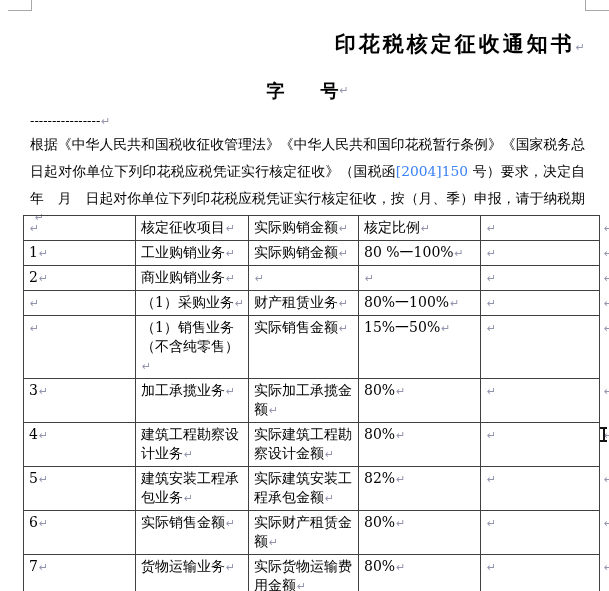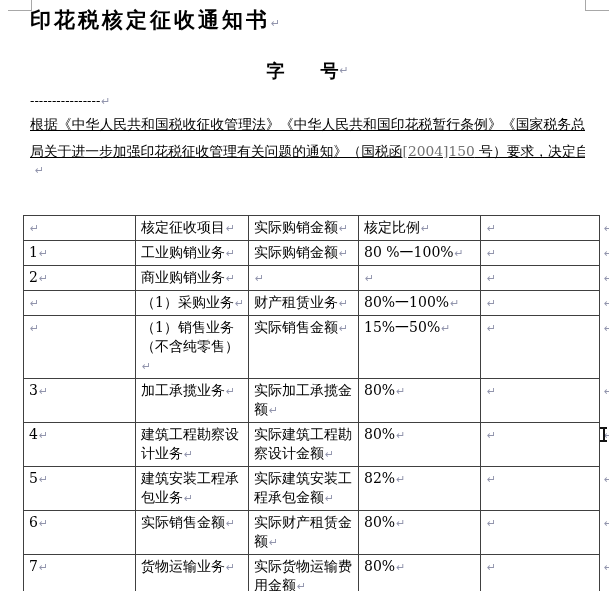--- a/index.html
+++ b/index.html
@@ -9,32 +9,32 @@
   }
   .page{position:absolute;inset:0;overflow:hidden;}
 
   
   .crop{position:absolute;top:0;width:23px;height:10px;}
   .crop.tl{left:8px;border-right:1px solid #a8a8a8;border-bottom:1px solid #a8a8a8;}
   .crop.tr{left:585px;border-left:1px solid #a8a8a8;border-bottom:1px solid #a8a8a8;}
 
   .content{position:absolute;left:30px;top:0;width:555px;}
 
-  .title-row{margin-top:2px;text-align:left;font-size:21px;font-weight:bold;
-             letter-spacing:3px;line-height:36px;white-space:nowrap;}
+  .title-row{margin-top:30px;text-align:right;font-size:21px;font-weight:bold;
+             letter-spacing:3px;line-height:28px;white-space:nowrap;}
   .subtitle-row{margin-top:17px;display:flex;justify-content:center;align-items:center;
                 font-size:18px;font-weight:bold;line-height:24px;}
   .subtitle-gap{display:inline-block;width:36px;}
 
   .dashline{margin-top:11px;font-size:13px;line-height:13px;letter-spacing:0;}
 
   .para{margin-top:3px;}
-  .pline{font-size:13.8px;line-height:27px;white-space:nowrap;overflow:hidden;width:555px;text-decoration:underline;}
+  .pline{font-size:13.8px;line-height:27px;white-space:nowrap;overflow:hidden;width:555px;}
   .pline.just{text-align:justify;text-align-last:justify;}
-  .blue{color:#737373;}
+  .blue{color:#3b82f6;}
 
   .emptyline{height:8px;line-height:8px;margin-left:4px;}
 
   
   .mark{color:#9295ad;font-size:11px;font-family:"DejaVu Sans","Liberation Sans",sans-serif;
         font-weight:normal;letter-spacing:0;margin-left:1px;vertical-align:baseline;}
 
   table{position:absolute;left:23px;top:215px;border-collapse:collapse;table-layout:fixed;
         width:590px;font-size:14px;}
   td{border:1px solid #404040;vertical-align:top;padding:2px 3px 2px 5px;line-height:19px;
@@ -63,21 +63,22 @@
       <span>字</span>
       <span class="subtitle-gap"></span>
       <span>号</span>
       <span class="mark">↵</span>
     </div>
 
     <div class="dashline"><span>----------------</span><span class="mark">↵</span></div>
 
     <div class="para">
       <div class="pline just">根据《中华人民共和国税收征收管理法》《中华人民共和国印花税暂行条例》《国家税务总</div>
-      <div class="pline just"><span>局关于进一步加强印花税征收管理有关问题的通知》（国税函</span><span class="blue">[2004]150</span><span> 号）要求，决定自</span></div>
+      <div class="pline just"><span>日起对你单位下列印花税应税凭证实行核定征收》（国税函</span><span class="blue">[2004]150</span><span> 号）要求，决定自</span></div>
+      <div class="pline just">年　月　日起对你单位下列印花税应税凭证实行核定征收，按（月、季）申报，请于纳税期</div>
     </div>
 
     <div class="emptyline"><span class="mark">↵</span></div>
 
   </div>
 
   <table>
     <colgroup>
       <col style="width:112px">
         <col style="width:113px">

